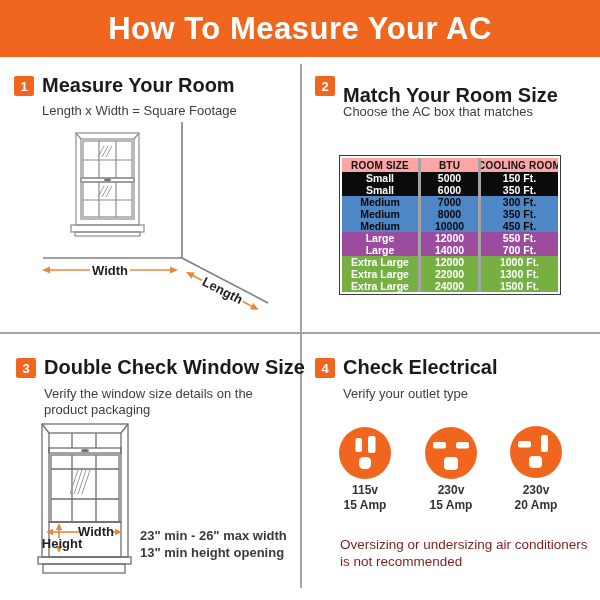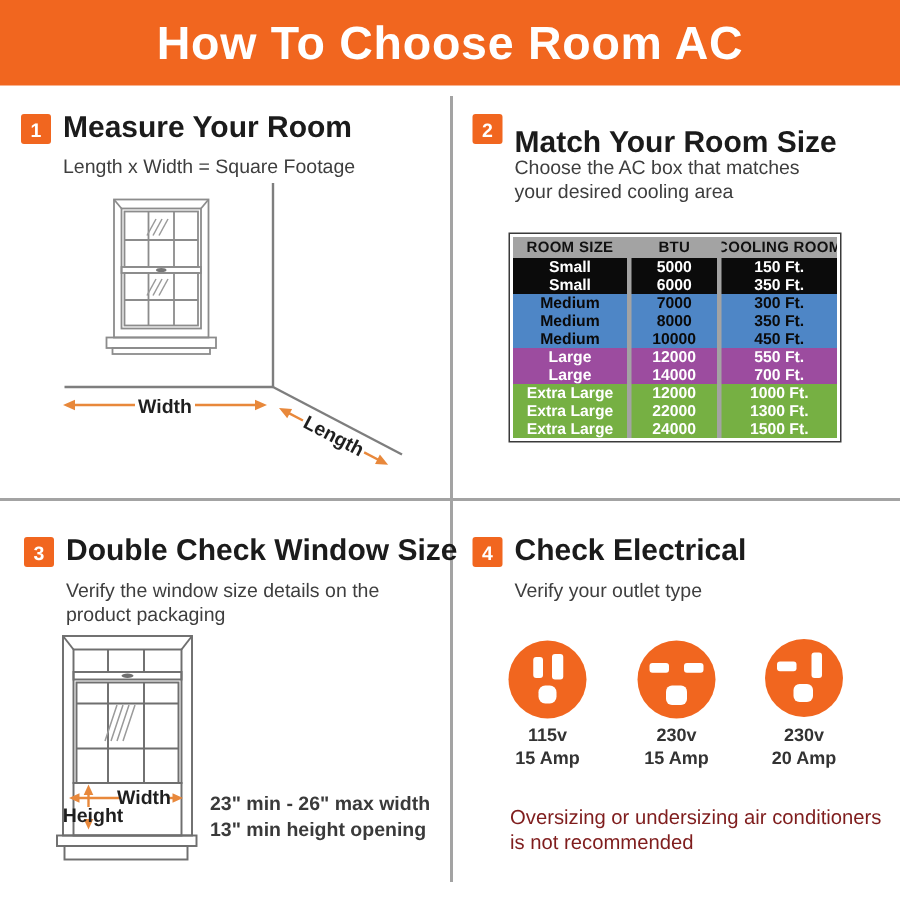--- a/index.html
+++ b/index.html
@@ -17,21 +17,21 @@
          font-size:13px;font-weight:700;display:flex;align-items:center;justify-content:center;}
   .sec-title{position:absolute;font-size:20px;font-weight:700;color:#1b1b1b;white-space:nowrap;}
   .sec-sub{position:absolute;font-size:13px;color:#3e3e3e;line-height:16px;}
   .spec{position:absolute;font-size:13px;font-weight:700;color:#3a3a3a;line-height:17px;}
   .note{position:absolute;font-size:13.5px;color:#7f1d1d;line-height:17px;}
   .spec span,.note span,.sec-sub span{display:block;}
   
   .actable{position:absolute;left:339px;top:155px;width:216px;background:#fff;
            border:1.5px solid #3a3a3a;padding:2px;}
   .trow{display:grid;grid-template-columns:76px 60px 80px;height:12px;}
-  .trow.thead{height:14px;background:#a3a3a3;}
+  .trow.thead{height:14px;background:#fca5a5;}
   .tcell{display:flex;align-items:center;justify-content:center;font-size:10.5px;font-weight:700;
          white-space:nowrap;overflow:hidden;}
   .thead .tcell{font-size:10px;letter-spacing:.2px;color:#111;}
   .tcell + .tcell{border-left:3px solid #a3a3a3;}
   .tier-black{background:#0B0B0B;color:#fff;}
   .tier-blue{background:#4E86C6;color:#0a0a0a;}
   .tier-purple{background:#9C4C9F;color:#fff;}
   .tier-green{background:#76B043;color:#fff;}
   
   .outlet-label{position:absolute;width:80px;text-align:center;font-size:12px;font-weight:700;
@@ -40,21 +40,21 @@
   svg{position:absolute;overflow:visible;}
   svg text{font-family:"Liberation Sans","DejaVu Sans",sans-serif;}
   .arrow-label{font-size:13px;font-weight:700;fill:#1f1f1f;}
 </style>
 </head>
 <body>
 
 <div id="canvas">
 
   <div class="banner">
-    <h1>How To Choose Room AC</h1>
+    <h1>How To Measure Your AC</h1>
   </div>
 
   <div class="divider-v"></div>
   <div class="divider-h"></div>
 
   <div>
     <div class="badge" style="left:14px;top:76px;">1</div>
     <div class="sec-title" style="left:42px;top:74px;">Measure Your Room</div>
     <div class="sec-sub" style="left:42px;top:103px;">Length x Width = Square Footage</div>
 
@@ -118,21 +118,20 @@
         <text class="arrow-label" x="207" y="161" text-anchor="middle">Length</text>
       </g>
     </svg>
   </div>
 
   <div>
     <div class="badge" style="left:315px;top:76px;">2</div>
     <div class="sec-title" style="left:343px;top:84px;">Match Your Room Size</div>
     <div class="sec-sub" style="left:343px;top:104px;">
       <span>Choose the AC box that matches</span>
-      <span>your desired cooling area</span>
     </div>
 
     <div class="actable">
       <div class="trow thead">
         <div class="tcell">ROOM SIZE</div>
         <div class="tcell">BTU</div>
         <div class="tcell">COOLING ROOM</div>
       </div>
       <div class="trow tier-black">
         <div class="tcell">Small</div>

